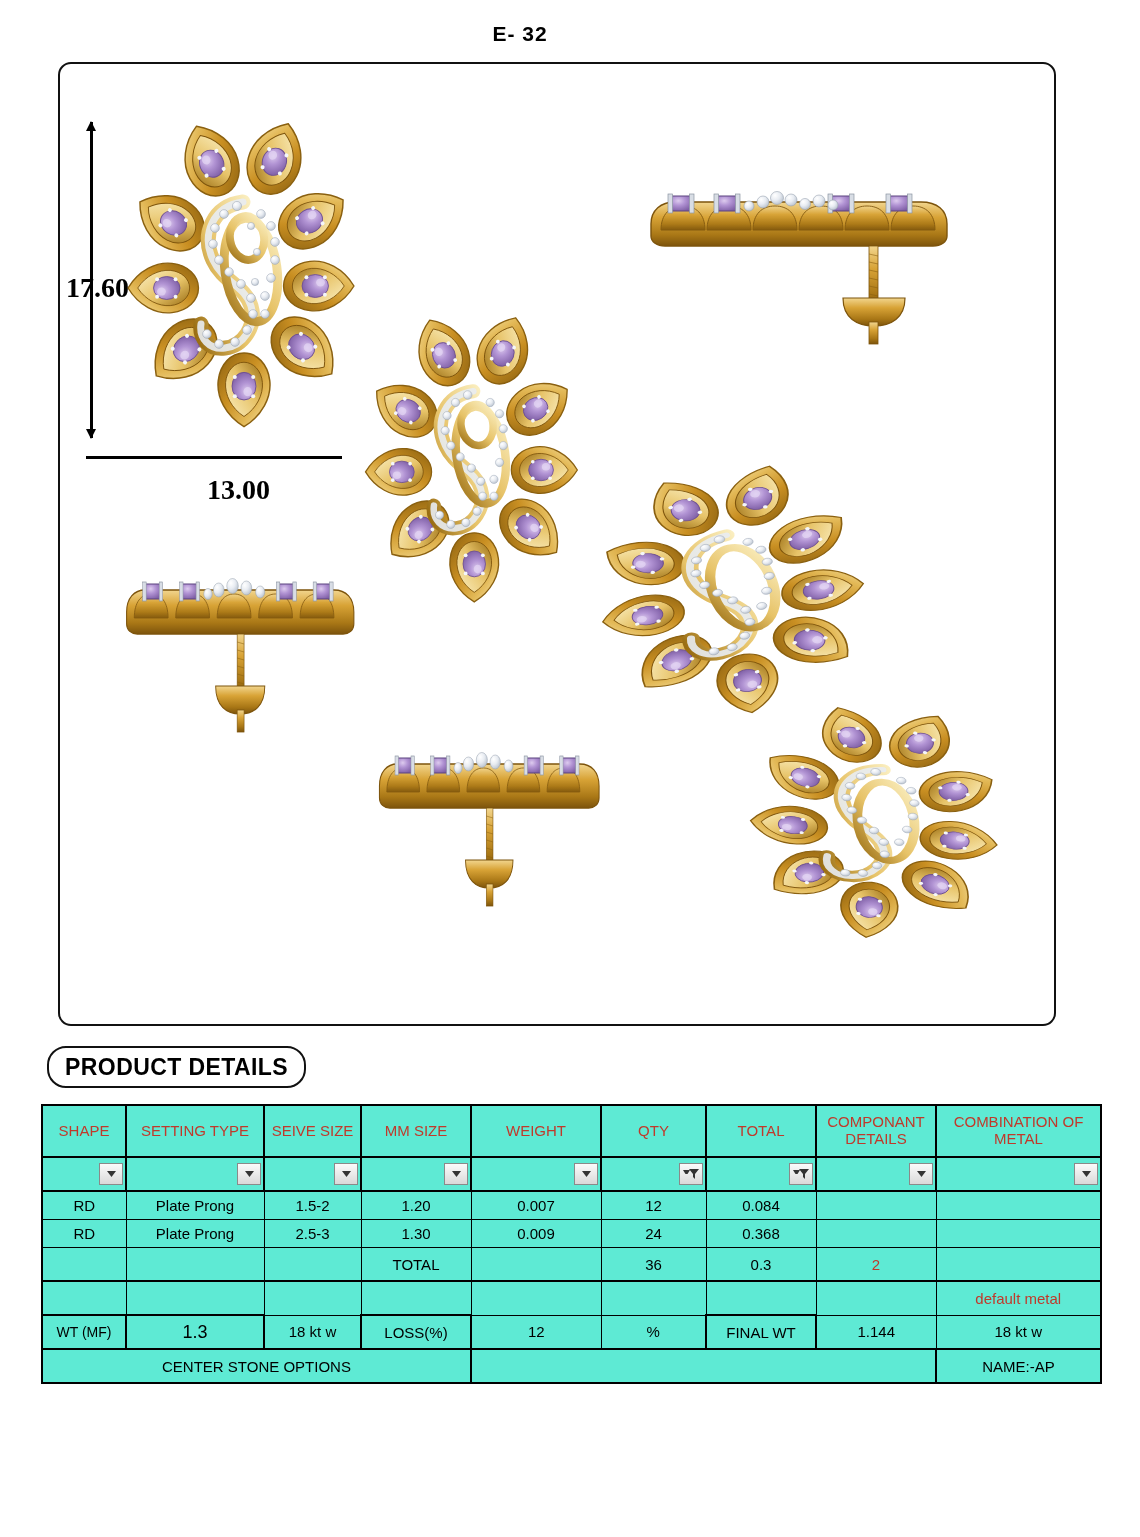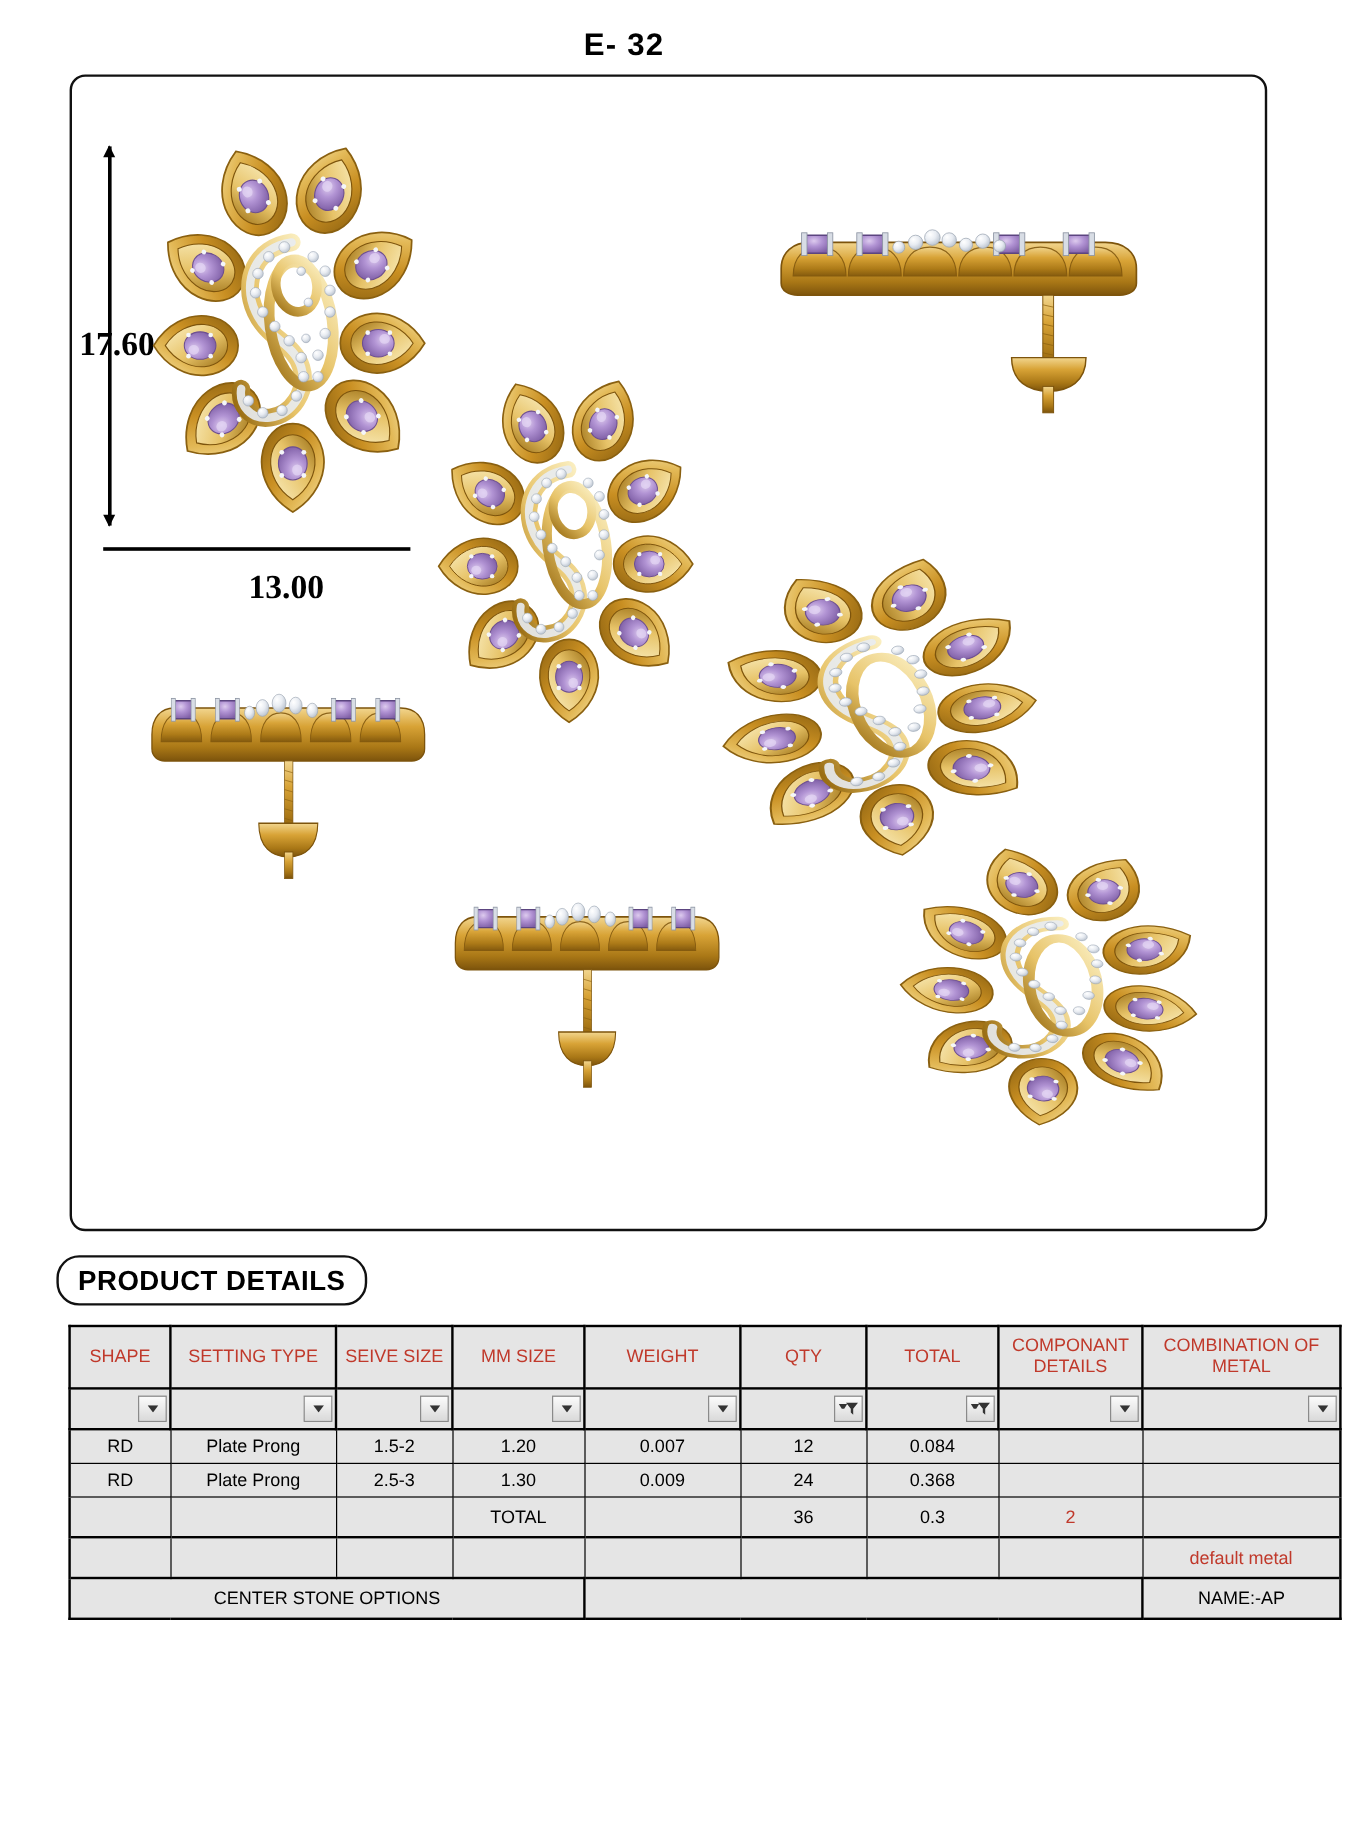--- a/index.html
+++ b/index.html
@@ -5,21 +5,21 @@
 <style>
   html,body{margin:0;padding:0;background:#fff;}
   body{
     width:1140px;height:1537px;position:relative;overflow:hidden;
     font-family:"Liberation Sans", sans-serif;color:#000;
   }
 
   
   #sheet-title{
     position:absolute;left:0;top:22px;width:1040px;text-align:center;
-    font-size:26px;font-weight:bold;letter-spacing:1px;
+    font-size:21px;font-weight:bold;letter-spacing:1px;
     font-family:"Liberation Sans", sans-serif;
   }
 
   
   #drawing-frame{
     position:absolute;left:58px;top:62px;width:994px;height:960px;
     border:2.5px solid #111;border-radius:13px;background:#fff;
   }
 
   
@@ -42,22 +42,22 @@
   
   #product-details-pill{
     position:absolute;left:47px;top:1046px;width:255px;height:38px;
     border:2.5px solid #111;border-radius:19px;background:#fff;
     display:flex;align-items:center;justify-content:center;
     font-size:23px;font-weight:bold;letter-spacing:.4px;
   }
 
   
   #details-table{
-    position:absolute;left:57px;top:1104px;width:1059px;
-    border-collapse:collapse;table-layout:fixed;background:#e5e5e5;
+    position:absolute;left:41px;top:1104px;width:1059px;
+    border-collapse:collapse;table-layout:fixed;background:#5eead4;
   }
   #details-table td,#details-table th{
     border:1px solid #000;font-size:15px;text-align:center;
     vertical-align:middle;padding:1px 2px;font-weight:normal;
     font-family:"Liberation Sans", sans-serif;
   }
   .thead-cell{
     color:#c0392b;font-weight:bold;font-size:14.5px;height:48px;
     border:2px solid #000 !important;line-height:1.12;
   }
@@ -579,20 +579,31 @@
     <td class="bd-top"></td>
     <td class="bd-top"></td>
     <td class="bd-top"></td>
     <td class="bd-top"></td>
     <td class="bd-top"></td>
     <td class="bd-top"></td>
     <td class="bd-top"></td>
     <td class="bd-top bd-right red" style="font-size:15px">default metal</td>
   </tr>
 
+  <tr>
+    <td class="data-cell tall bd-all b lft" style="font-size:14px">WT (MF)</td>
+    <td class="data-cell tall bd-all b" style="font-size:18px">1.3</td>
+    <td class="data-cell tall b">18 kt w</td>
+    <td class="data-cell tall bd-all b">LOSS(%)</td>
+    <td class="data-cell tall">12</td>
+    <td class="data-cell tall">%</td>
+    <td class="data-cell tall bd-all b">FINAL WT</td>
+    <td class="data-cell tall">1.144</td>
+    <td class="data-cell tall bd-right b">18 kt w</td>
+  </tr>
 
 
   <tr>
     <td class="data-cell tall bd-all b lft" colspan="4" style="font-size:15px">CENTER STONE OPTIONS</td>
     <td class="data-cell tall bd-all" colspan="4"></td>
     <td class="data-cell tall bd-all lft">NAME:-AP</td>
   </tr>
 </tbody>
   </table>
 

